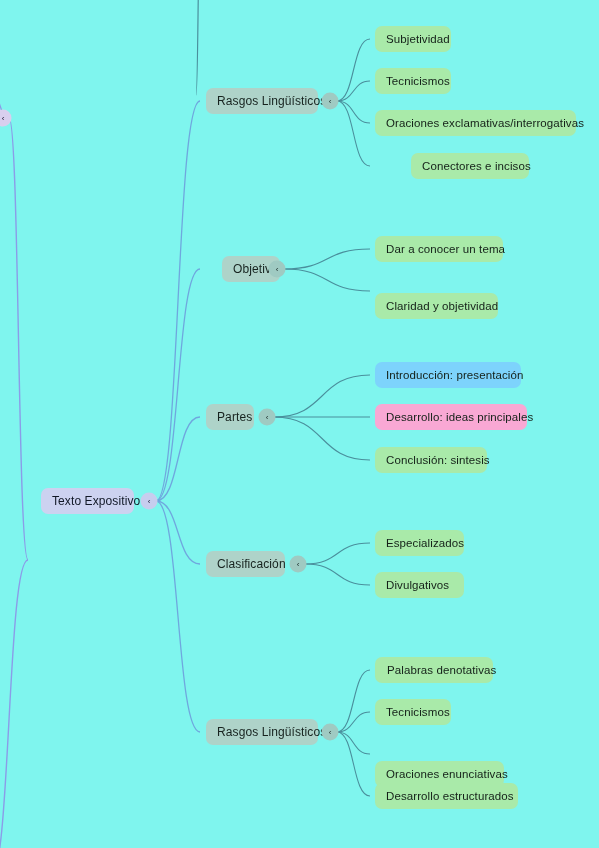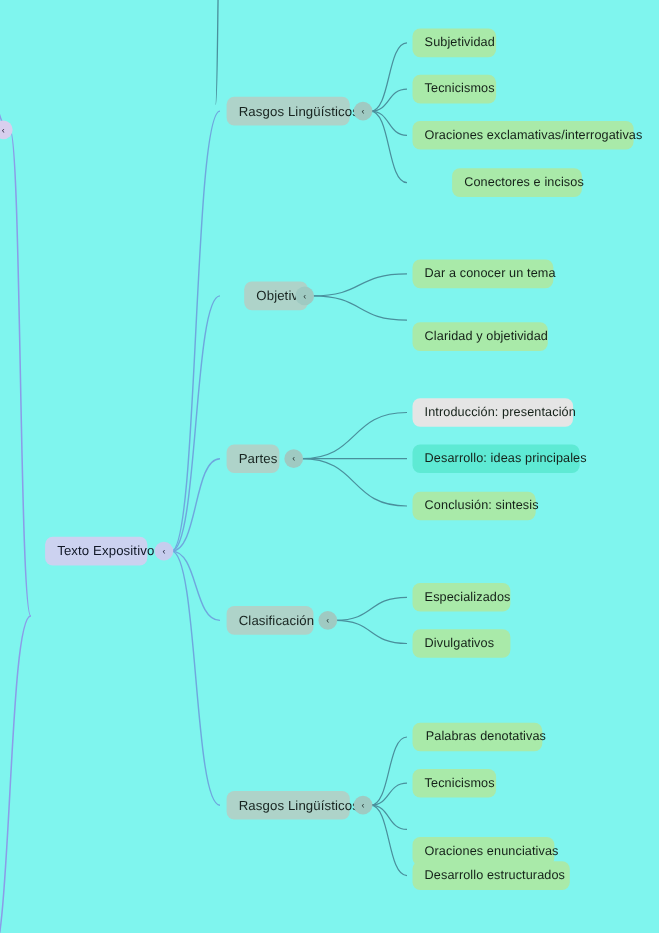--- a/index.html
+++ b/index.html
@@ -120,22 +120,22 @@
       <div class="node leaf" style="left: 375px; top: 39px; width: 76px; background: rgb(169, 234, 169);">Subjetividad</div>
       <div class="node leaf" style="left: 375px; top: 81px; width: 76px; background: rgb(169, 234, 169);">Tecnicismos</div>
       <div class="node leaf" style="left: 375px; top: 123px; width: 201px; background: rgb(169, 234, 169);">Oraciones exclamativas/interrogativas</div>
       <div class="node leaf" style="left: 375px; top: 166px; width: 118px; background: rgb(169, 234, 169); margin-left: 36px;">Conectores e incisos</div>
       <div class="node branch" style="left: 206px; top: 269px; width: 58px; background: rgb(174, 211, 201); margin-left: 16px;">Objetivo</div>
       <div class="toggle " style="left: 277px; top: 269px;">‹</div>
       <div class="node leaf" style="left: 375px; top: 249px; width: 128px; background: rgb(169, 234, 169);">Dar a conocer un tema</div>
       <div class="node leaf" style="left: 375px; top: 306px; width: 123px; background: rgb(169, 234, 169);">Claridad y objetividad</div>
       <div class="node branch" style="left: 206px; top: 417px; width: 48px; background: rgb(174, 211, 201);">Partes</div>
       <div class="toggle " style="left: 267px; top: 417px;">‹</div>
-      <div class="node leaf" style="left: 375px; top: 375px; width: 146px; background: #e5e5e5;">Introducción: presentación</div>
-      <div class="node leaf" style="left: 375px; top: 417px; width: 152px; background: #5eead4;">Desarrollo: ideas principales</div>
+      <div class="node leaf" style="left: 375px; top: 375px; width: 146px; background: #7dd3fc;">Introducción: presentación</div>
+      <div class="node leaf" style="left: 375px; top: 417px; width: 152px; background: #f9a8d4;">Desarrollo: ideas principales</div>
       <div class="node leaf" style="left: 375px; top: 460px; width: 112px; background: rgb(169, 234, 169);">Conclusión: sintesis</div>
       <div class="node branch" style="left: 206px; top: 564px; width: 79px; background: rgb(174, 211, 201);">Clasificación</div>
       <div class="toggle " style="left: 298px; top: 564px;">‹</div>
       <div class="node leaf" style="left: 375px; top: 543px; width: 89px; background: rgb(169, 234, 169);">Especializados</div>
       <div class="node leaf" style="left: 375px; top: 585px; width: 89px; background: rgb(169, 234, 169);">Divulgativos</div>
       <div class="node branch" style="left: 206px; top: 732px; width: 112px; background: rgb(174, 211, 201);">Rasgos Lingüísticos</div>
       <div class="toggle " style="left: 330px; top: 732px;">‹</div>
       <div class="node leaf" style="left: 375px; top: 670px; width: 118px; background: rgb(169, 234, 169); padding-left: 12px;">Palabras denotativas</div>
       <div class="node leaf" style="left: 375px; top: 712px; width: 76px; background: rgb(169, 234, 169);">Tecnicismos</div>
       <div class="node leaf" style="left: 375px; top: 774px; width: 129px; background: rgb(169, 234, 169);">Oraciones enunciativas</div>

